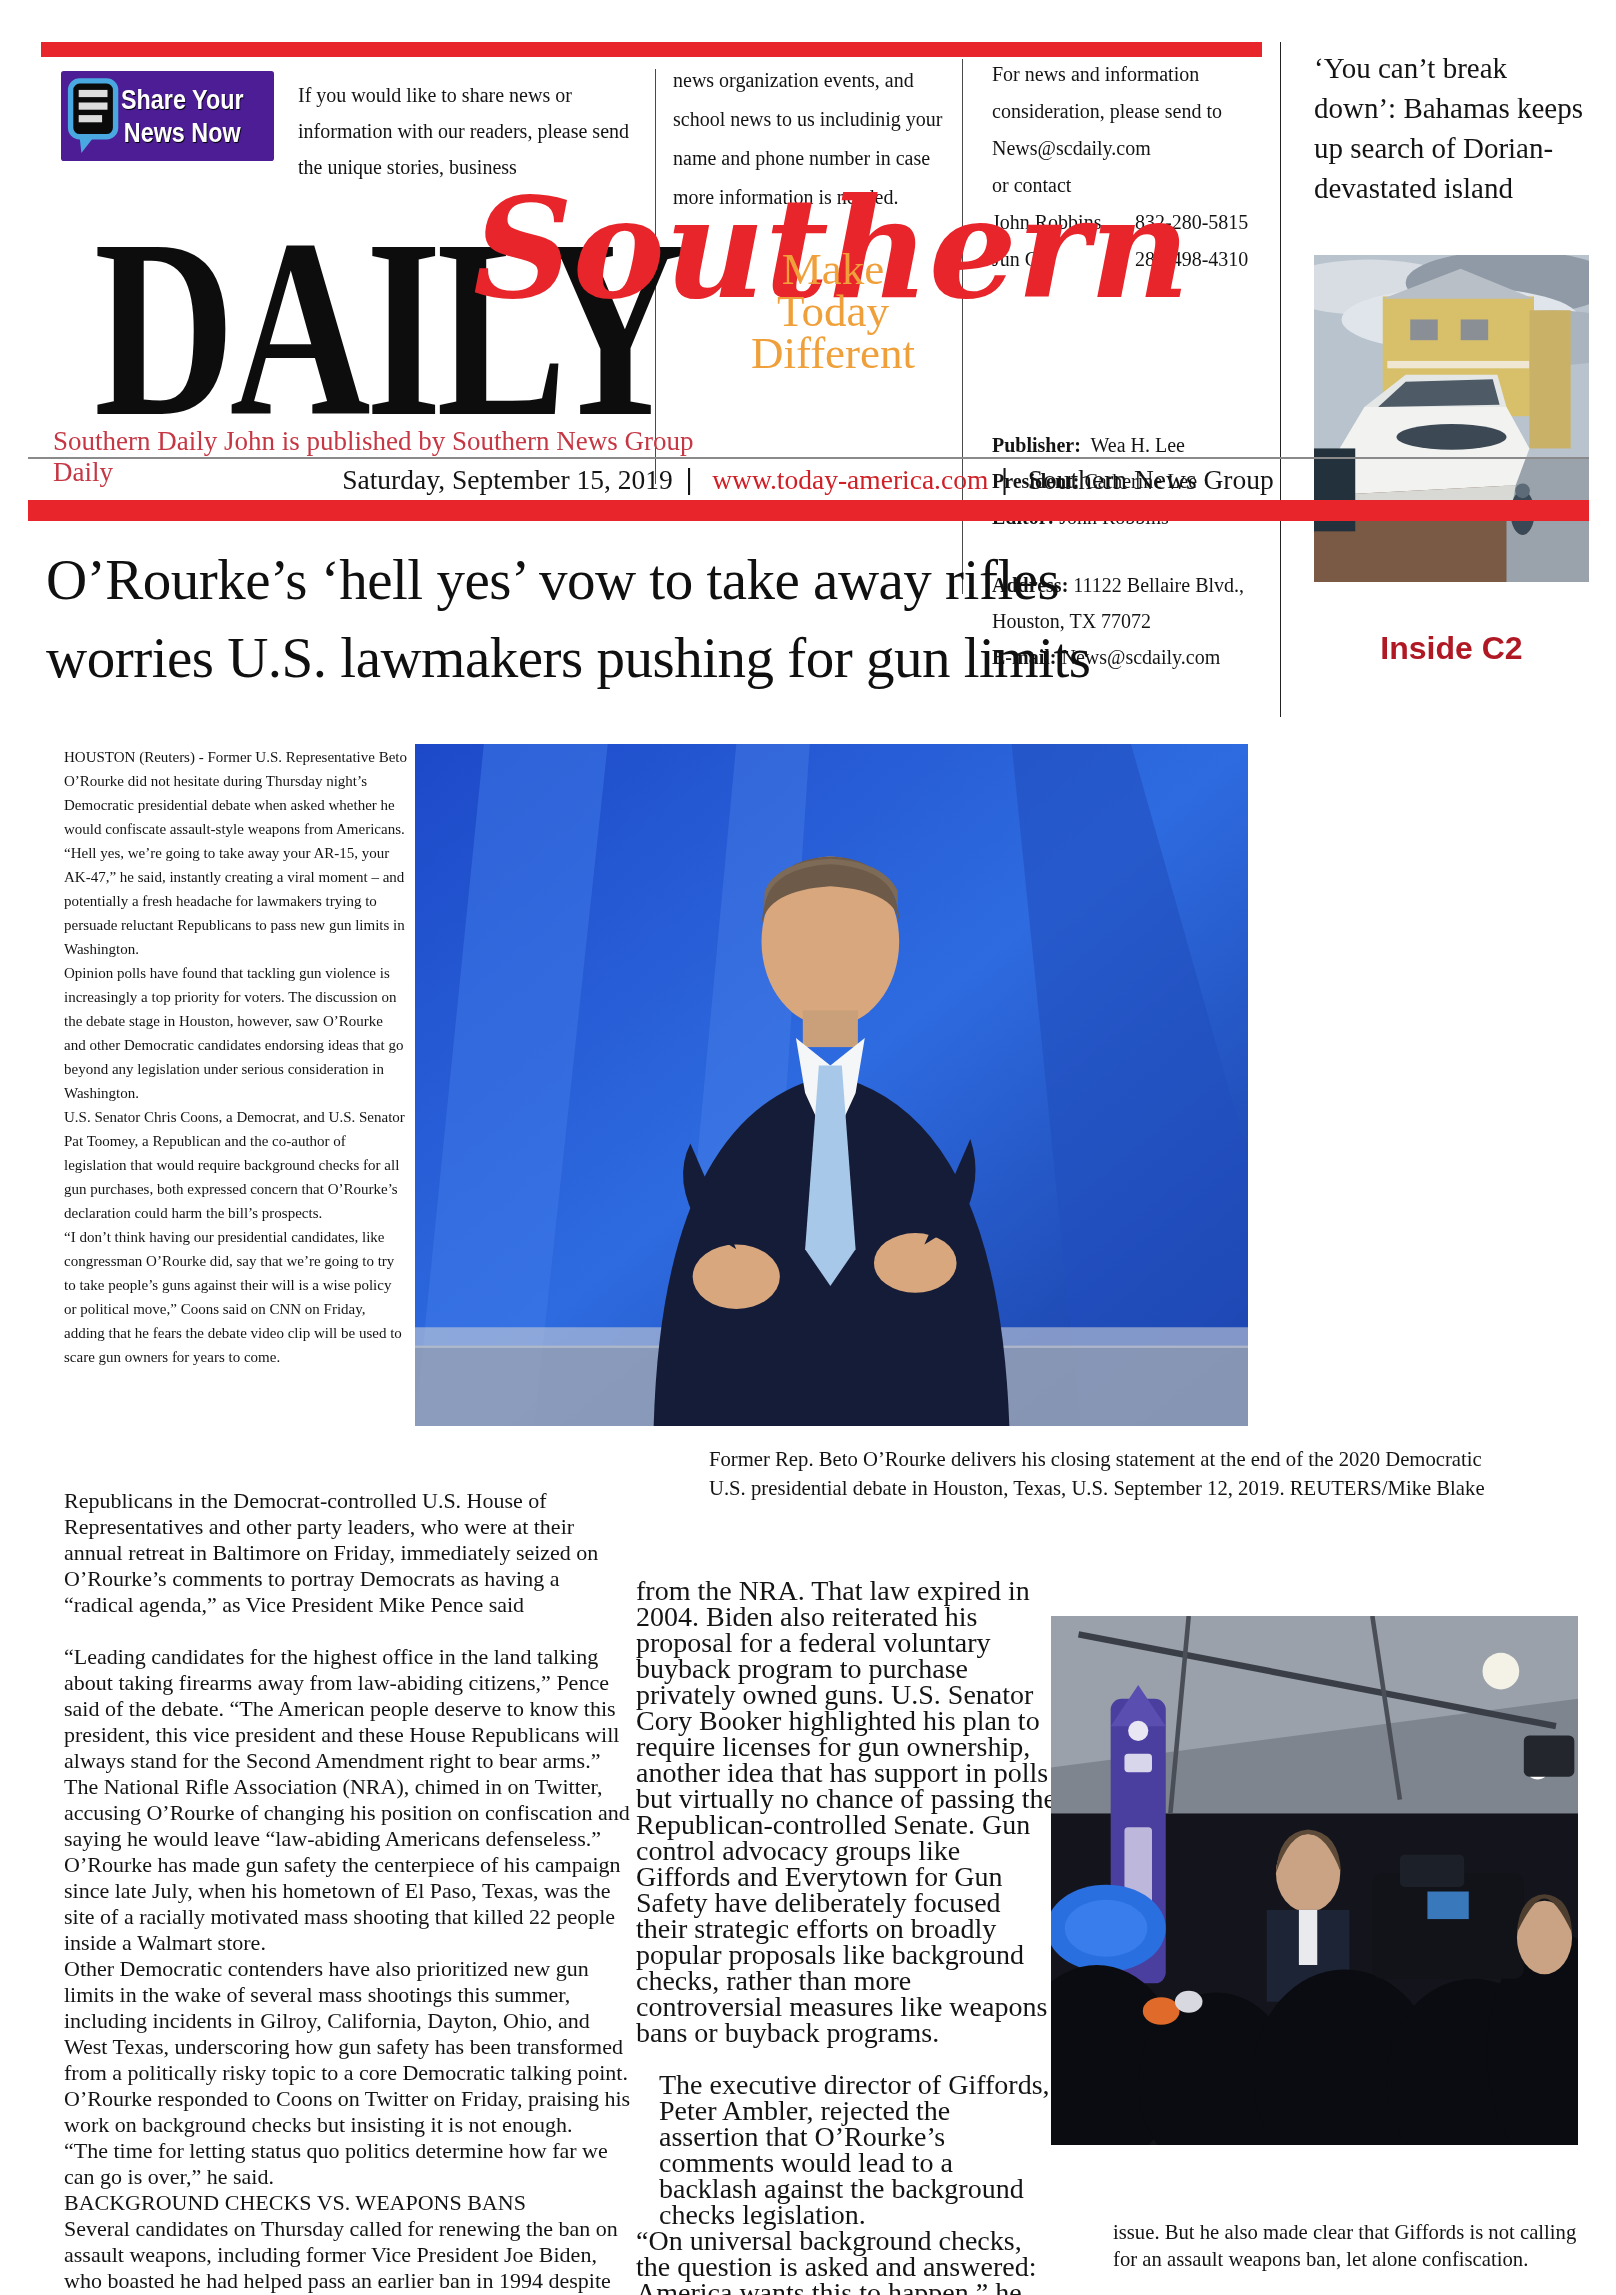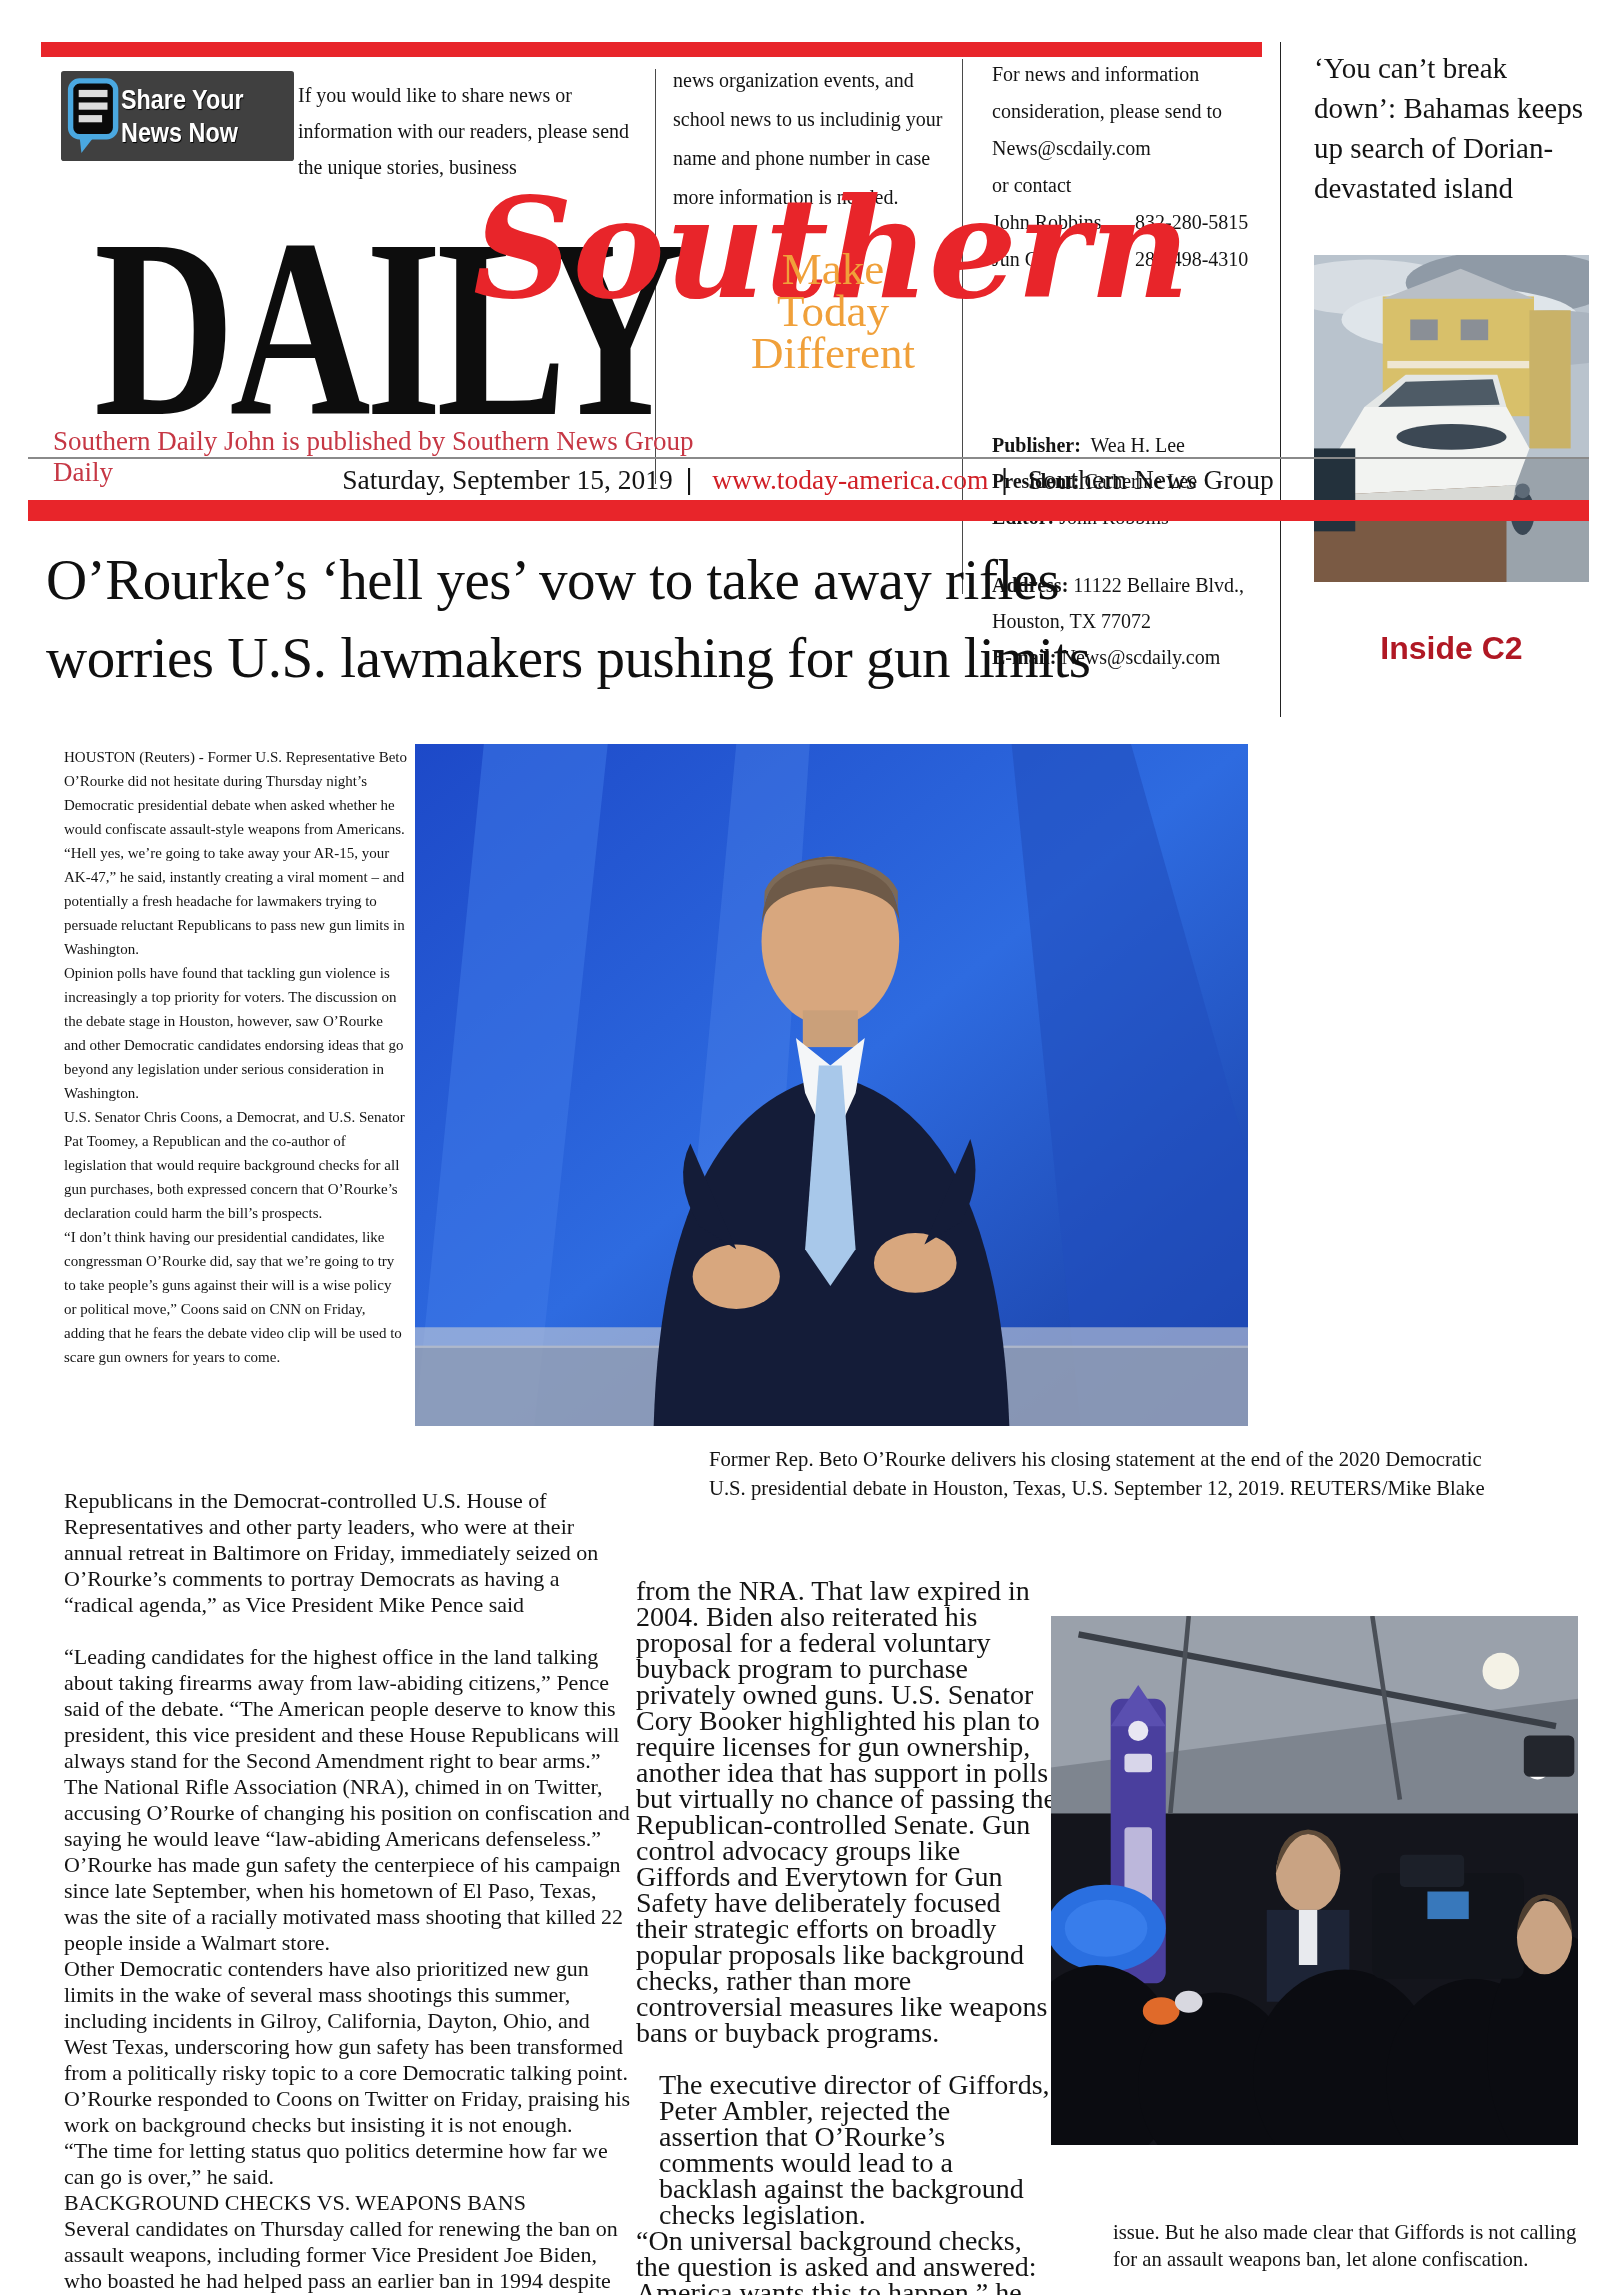--- a/index.html
+++ b/index.html
@@ -8,22 +8,22 @@
   .abs{position:absolute;}
 
   
   .topbar-red{left:41px;top:42px;width:1221px;height:15px;background:#e8252a;}
   .vdiv{width:1.4px;background:#4a4a4a;}
   .d1{left:655px;top:69px;height:415px;}
   .d2{left:962px;top:59px;height:535px;}
   .d3{left:1280px;top:42px;height:675px;background:#222;}
 
   
-  .share-logo{left:61px;top:71px;width:233px;height:90px;background:#404040;
-      display:flex;align-items:center;border-radius:2.8px;}
+  .share-logo{left:61px;top:71px;width:213px;height:90px;background:#4c1d95;
+      display:flex;align-items:center;border-radius:2.8px;text-align:center;}
   .share-logo svg{width:54px;height:78px;margin-left:6.4px;}
   .share-text{color:#fff;font-family:"Liberation Sans",sans-serif;font-weight:bold;
       font-size:28.5px;line-height:33px;transform:scaleX(.82);transform-origin:left center;
       white-space:nowrap;text-shadow:0.9px 0.9px 0.9px #000;}
 
   .col-invite{left:298px;top:77px;width:341px;font-size:20px;line-height:36px;}
   .col-invite2{left:673px;top:61px;width:287px;font-size:20px;line-height:39px;}
 
   .col-contact{left:992px;top:56px;width:280px;font-size:20px;line-height:37px;}
   .col-contact .phone{font-weight:normal;}
@@ -215,21 +215,21 @@
       <path d="M1190 1040 Q1240 950 1210 860 L1110 1090 Z" fill="#141c38"></path>
     </svg>
   </div>
 
   <div class="abs caption">Former Rep. Beto O’Rourke delivers his closing statement at the end of the 2020 Democratic U.S. presidential debate in Houston, Texas, U.S. September 12, 2019. REUTERS/Mike Blake</div>
 
   <div class="abs colB">
       <p class="para">Republicans in the Democrat-controlled U.S. House of Representatives and other party leaders, who were at their annual retreat in Baltimore on Friday, immediately seized on O’Rourke’s comments to portray Democrats as having a “radical agenda,” as Vice President Mike Pence said</p>
       <p class="para">“Leading candidates for the highest office in the land talking about taking firearms away from law-abiding citizens,” Pence said of the debate. “The American people deserve to know this president, this vice president and these House Republicans will always stand for the Second Amendment right to bear arms.”</p>
       <p class="para">The National Rifle Association (NRA), chimed in on Twitter, accusing O’Rourke of changing his position on confiscation and saying he would leave “law-abiding Americans defenseless.”</p>
-      <p class="para">O’Rourke has made gun safety the centerpiece of his campaign since late September, when his hometown of El Paso, Texas, was the site of a racially motivated mass shooting that killed 22 people inside a Walmart store.</p>
+      <p class="para">O’Rourke has made gun safety the centerpiece of his campaign since late July, when his hometown of El Paso, Texas, was the site of a racially motivated mass shooting that killed 22 people inside a Walmart store.</p>
       <p class="para">Other Democratic contenders have also prioritized new gun limits in the wake of several mass shootings this summer, including incidents in Gilroy, California, Dayton, Ohio, and West Texas, underscoring how gun safety has been transformed from a politically risky topic to a core Democratic talking point.</p>
       <p class="para">O’Rourke responded to Coons on Twitter on Friday, praising his work on background checks but insisting it is not enough.</p>
       <p class="para">“The time for letting status quo politics determine how far we can go is over,” he said.</p>
       <p class="para">BACKGROUND CHECKS VS. WEAPONS BANS</p>
       <p class="para">Several candidates on Thursday called for renewing the ban on assault weapons, including former Vice President Joe Biden, who boasted he had helped pass an earlier ban in 1994 despite opposition</p>
     </div>
 
   <div class="abs colC">
       <p class="para">from the NRA. That law expired in 2004. Biden also reiterated his proposal for a federal voluntary buyback program to purchase privately owned guns. U.S. Senator Cory Booker highlighted his plan to require licenses for gun ownership, another idea that has support in polls but virtually no chance of passing the Republican-controlled Senate. Gun control advocacy groups like Giffords and Everytown for Gun Safety have deliberately focused their strategic efforts on broadly popular proposals like background checks, rather than more controversial measures like weapons bans or buyback programs.</p>
       <p class="para">The executive director of Giffords, Peter Ambler, rejected the assertion that O’Rourke’s comments would lead to a backlash against the background checks legislation.</p>

